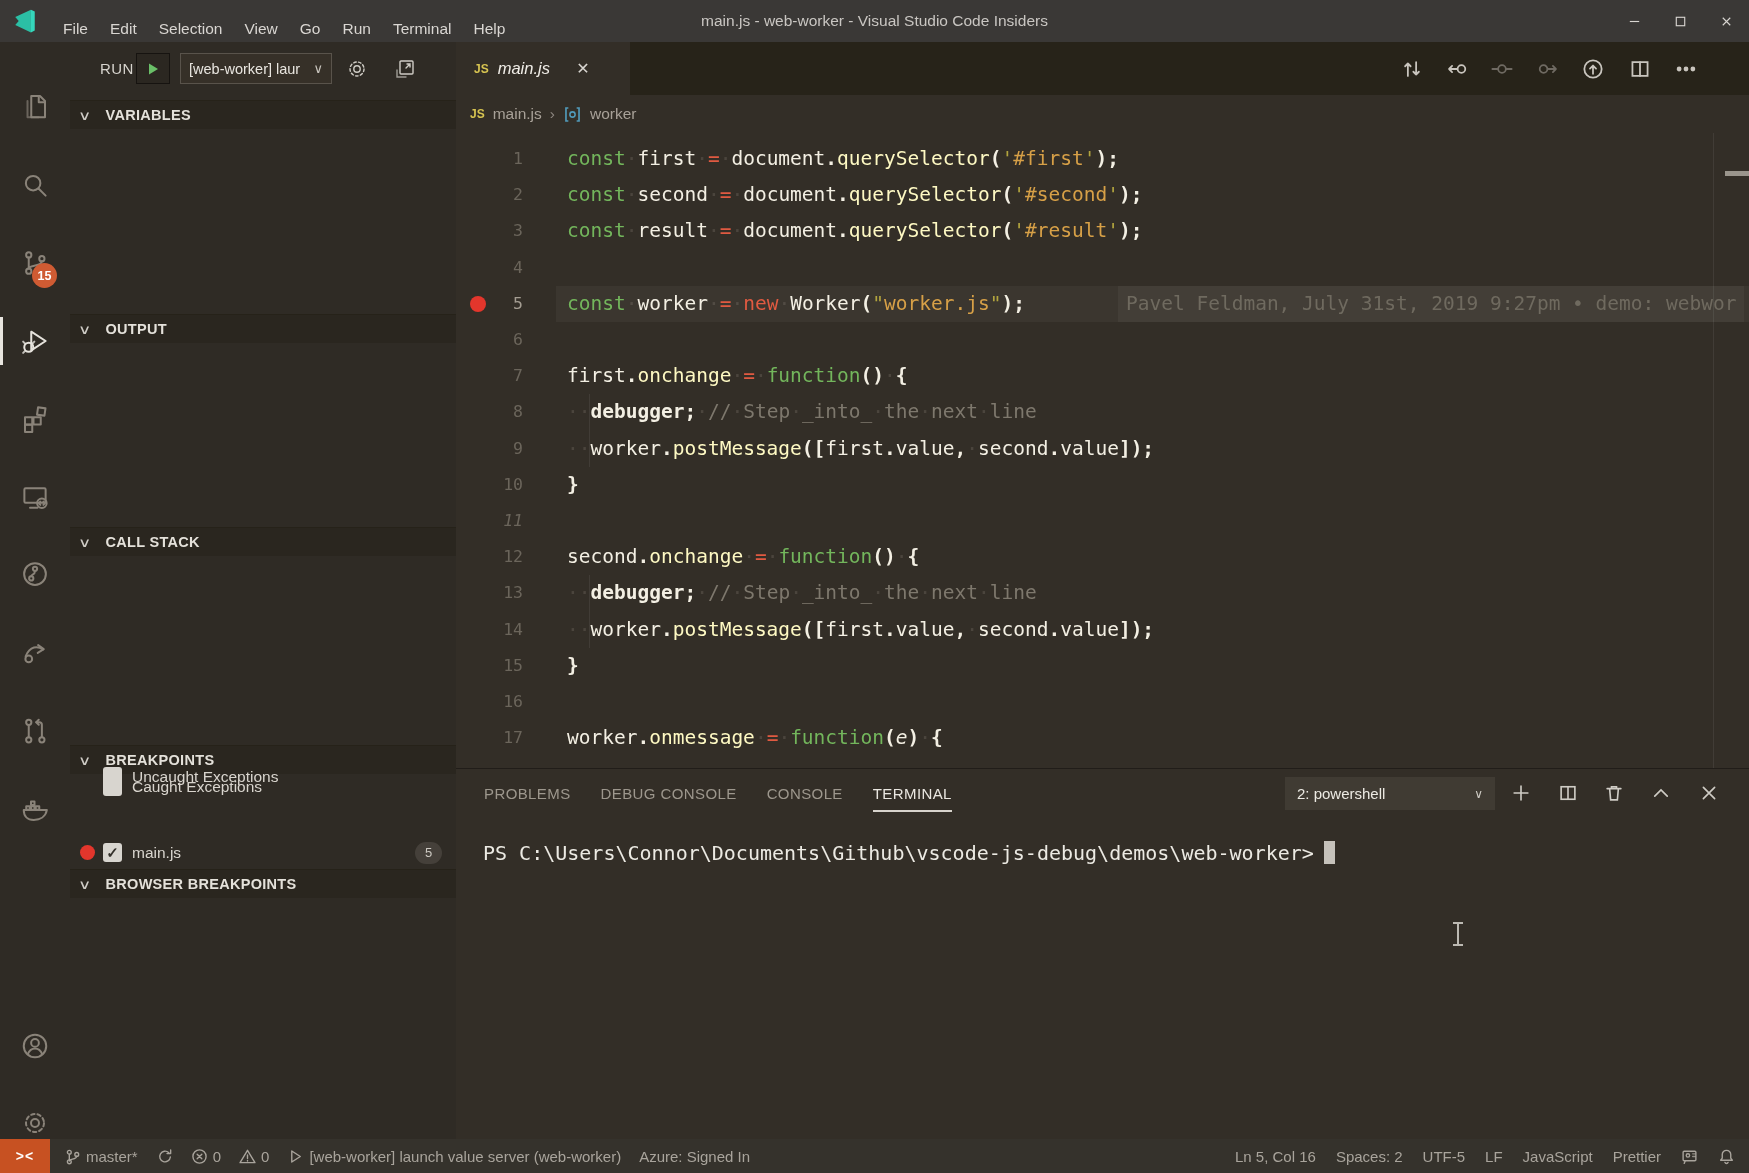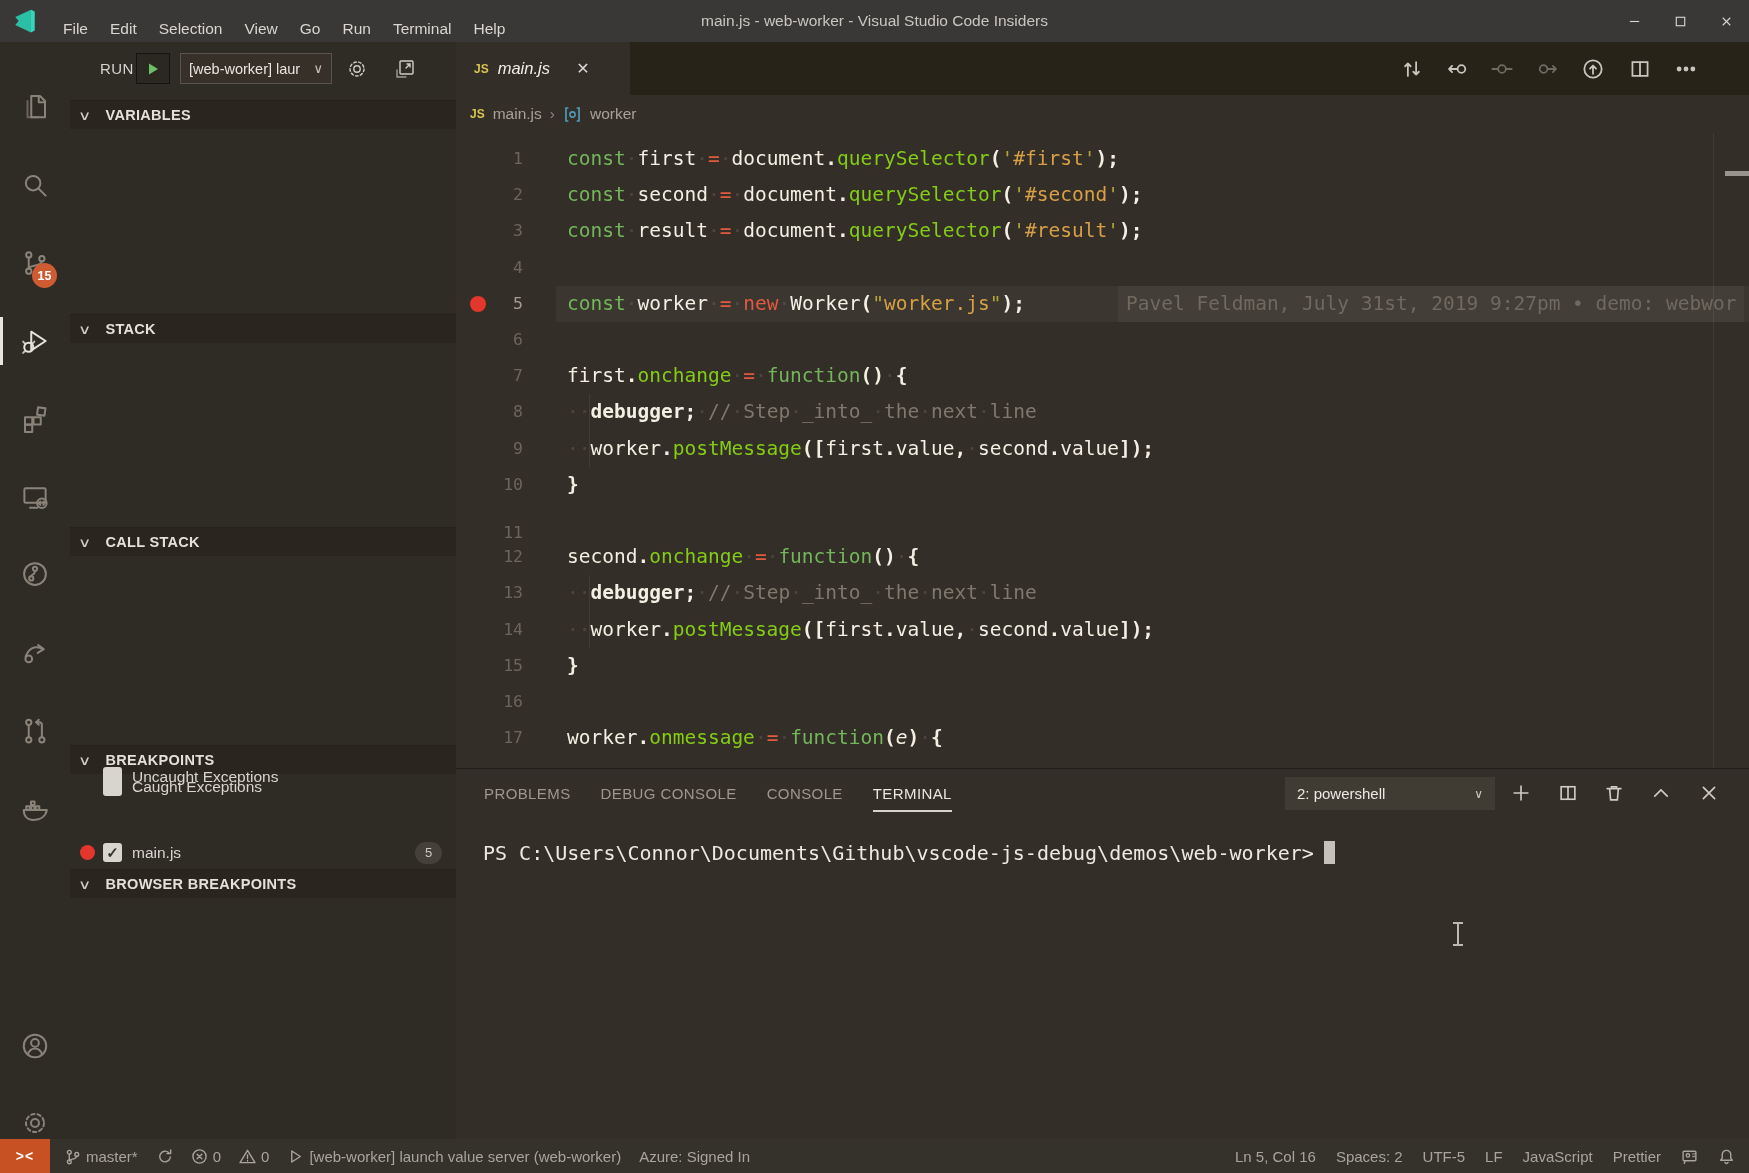--- a/index.html
+++ b/index.html
@@ -76,21 +76,21 @@
   #symbol-icon { margin-left:8px; width:19px; height:19px; }
   #code-lines { position:absolute; left:0; top:46px; right:0; bottom:0; }
   .code-row { position:absolute; left:0; right:0; height:36.2px; line-height:36.2px;
     font-family:"DejaVu Sans Mono", monospace; font-size:19.5px; white-space:pre; }
   .code-row .gutter { position:absolute; left:0; width:67px; text-align:right; color:#6b655b; font-size:16.5px; z-index:3; }
   .code-row.current .gutter { color:#a49d92; }
   .code-row .code { position:absolute; left:111px; z-index:2; }
   .code-row.current::before { content:""; position:absolute; left:100px; right:0; top:0; bottom:0; background:#3b362f; }
   .row-bp { position:absolute; left:14px; top:10px; width:16px; height:16px; border-radius:50%; background:#e3362c; z-index:3; }
   .blame { position:absolute; left:662px; z-index:2; color:#6f6a5f; background:rgba(255,255,255,0.045); padding:0 8px; }
-  .tok-k { color:#73b65c; } .tok-f { color:#84cc16; } .tok-v { color:#f3efe3; }
+  .tok-k { color:#73b65c; } .tok-f { color:#fef9c3; } .tok-v { color:#f3efe3; }
   .tok-o { color:#e05a41; } .tok-s { color:#d7a047; } .tok-q { color:#b2a43e; }
   .tok-c { color:#7e786d; } .tok-p { color:#f3efe3; font-weight:bold; }
   .tok-d { color:#f3efe3; font-weight:bold; } .tok-e { color:#f3efe3; font-style:italic; }
   .ws { color:rgba(205,195,180,0.16); }
   .indent-guide { position:absolute; left:133px; top:0; bottom:0; width:1px; background:rgba(255,255,255,0.07); z-index:1; }
   #editor-ruler { position:absolute; left:1257px; top:38px; bottom:0; width:1px; background:rgba(255,255,255,0.07); }
   #scroll-deco { position:absolute; left:1269px; top:76px; width:26px; height:5px; background:#9a958c; }
 
   
   #panel { position:absolute; left:456px; top:768px; right:0; height:371px; background:#332e27;
@@ -287,21 +287,21 @@
             <path d="M4 13v7h9" opacity=".7"></path>
           </svg>
       </div>
     </div>
   <div class="section-header" style="top: 58px;">
         <span class="section-chevron">∨</span>
         <span class="section-label">VARIABLES</span>
       </div>
       <div class="section-header" style="top: 272px;">
         <span class="section-chevron">∨</span>
-        <span class="section-label">STACK</span>
+        <span class="section-label">OUTPUT</span>
       </div>
       <div class="section-header" style="top: 485px;">
         <span class="section-chevron">∨</span>
         <span class="section-label">CALL STACK</span>
       </div>
       <div class="section-header" style="top: 703px;">
         <span class="section-chevron">∨</span>
         <span class="section-label">BREAKPOINTS</span>
       </div>
       <div class="bp-row" style="top: 728px;">
@@ -390,21 +390,21 @@
         <div class="code-row" style="top: 0px;"><span class="gutter">1</span><span class="code"><span class="tok-k">const</span><span class="ws">·</span><span class="tok-v">first</span><span class="ws">·</span><span class="tok-o">=</span><span class="ws">·</span><span class="tok-v">document</span><span class="tok-p">.</span><span class="tok-f">querySelector</span><span class="tok-p">(</span><span class="tok-q">'</span><span class="tok-s">#first</span><span class="tok-q">'</span><span class="tok-p">);</span></span></div>
         <div class="code-row" style="top: 36.2px;"><span class="gutter">2</span><span class="code"><span class="tok-k">const</span><span class="ws">·</span><span class="tok-v">second</span><span class="ws">·</span><span class="tok-o">=</span><span class="ws">·</span><span class="tok-v">document</span><span class="tok-p">.</span><span class="tok-f">querySelector</span><span class="tok-p">(</span><span class="tok-q">'</span><span class="tok-s">#second</span><span class="tok-q">'</span><span class="tok-p">);</span></span></div>
         <div class="code-row" style="top: 72.4px;"><span class="gutter">3</span><span class="code"><span class="tok-k">const</span><span class="ws">·</span><span class="tok-v">result</span><span class="ws">·</span><span class="tok-o">=</span><span class="ws">·</span><span class="tok-v">document</span><span class="tok-p">.</span><span class="tok-f">querySelector</span><span class="tok-p">(</span><span class="tok-q">'</span><span class="tok-s">#result</span><span class="tok-q">'</span><span class="tok-p">);</span></span></div>
         <div class="code-row" style="top: 108.6px;"><span class="gutter">4</span><span class="code"></span></div>
         <div class="code-row current" style="top: 144.8px;"><span class="row-bp"></span><span class="gutter">5</span><span class="code"><span class="tok-k">const</span><span class="ws">·</span><span class="tok-v">worker</span><span class="ws">·</span><span class="tok-o">=</span><span class="ws">·</span><span class="tok-o">new</span><span class="ws">·</span><span class="tok-v">Worker</span><span class="tok-p">(</span><span class="tok-q">"</span><span class="tok-s">worker.js</span><span class="tok-q">"</span><span class="tok-p">);</span></span><span class="blame">Pavel Feldman, July 31st, 2019 9:27pm • demo: webwor</span></div>
         <div class="code-row" style="top: 181px;"><span class="gutter">6</span><span class="code"></span></div>
         <div class="code-row" style="top: 217.2px;"><span class="gutter">7</span><span class="code"><span class="tok-v">first</span><span class="tok-p">.</span><span class="tok-f">onchange</span><span class="ws">·</span><span class="tok-o">=</span><span class="ws">·</span><span class="tok-k">function</span><span class="tok-p">()</span><span class="ws">·</span><span class="tok-p">{</span></span></div>
         <div class="code-row" style="top: 253.4px;"><span class="gutter">8</span><span class="indent-guide"></span><span class="code"><span class="ws">·</span><span class="ws">·</span><span class="tok-d">debugger</span><span class="tok-p">;</span><span class="ws">·</span><span class="tok-c">//<span class="ws">·</span>Step<span class="ws">·</span>_into_<span class="ws">·</span>the<span class="ws">·</span>next<span class="ws">·</span>line</span></span></div>
         <div class="code-row" style="top: 289.6px;"><span class="gutter">9</span><span class="indent-guide"></span><span class="code"><span class="ws">·</span><span class="ws">·</span><span class="tok-v">worker</span><span class="tok-p">.</span><span class="tok-f">postMessage</span><span class="tok-p">([</span><span class="tok-v">first</span><span class="tok-p">.</span><span class="tok-v">value</span><span class="tok-p">,</span><span class="ws">·</span><span class="tok-v">second</span><span class="tok-p">.</span><span class="tok-v">value</span><span class="tok-p">]);</span></span></div>
         <div class="code-row" style="top: 325.8px;"><span class="gutter">10</span><span class="code"><span class="tok-p">}</span></span></div>
-        <div class="code-row" style="top: 374px;"><span class="gutter">11</span><span class="code"></span></div>
+        <div class="code-row" style="top: 362px; font-style: italic;"><span class="gutter">11</span><span class="code"></span></div>
         <div class="code-row" style="top: 398.2px;"><span class="gutter">12</span><span class="code"><span class="tok-v">second</span><span class="tok-p">.</span><span class="tok-f">onchange</span><span class="ws">·</span><span class="tok-o">=</span><span class="ws">·</span><span class="tok-k">function</span><span class="tok-p">()</span><span class="ws">·</span><span class="tok-p">{</span></span></div>
         <div class="code-row" style="top: 434.4px;"><span class="gutter">13</span><span class="indent-guide"></span><span class="code"><span class="ws">·</span><span class="ws">·</span><span class="tok-d">debugger</span><span class="tok-p">;</span><span class="ws">·</span><span class="tok-c">//<span class="ws">·</span>Step<span class="ws">·</span>_into_<span class="ws">·</span>the<span class="ws">·</span>next<span class="ws">·</span>line</span></span></div>
         <div class="code-row" style="top: 470.6px;"><span class="gutter">14</span><span class="indent-guide"></span><span class="code"><span class="ws">·</span><span class="ws">·</span><span class="tok-v">worker</span><span class="tok-p">.</span><span class="tok-f">postMessage</span><span class="tok-p">([</span><span class="tok-v">first</span><span class="tok-p">.</span><span class="tok-v">value</span><span class="tok-p">,</span><span class="ws">·</span><span class="tok-v">second</span><span class="tok-p">.</span><span class="tok-v">value</span><span class="tok-p">]);</span></span></div>
         <div class="code-row" style="top: 506.8px;"><span class="gutter">15</span><span class="code"><span class="tok-p">}</span></span></div>
         <div class="code-row" style="top: 543px;"><span class="gutter">16</span><span class="code"></span></div>
         <div class="code-row" style="top: 579.2px;"><span class="gutter">17</span><span class="code"><span class="tok-v">worker</span><span class="tok-p">.</span><span class="tok-f">onmessage</span><span class="ws">·</span><span class="tok-o">=</span><span class="ws">·</span><span class="tok-k">function</span><span class="tok-p">(</span><span class="tok-e">e</span><span class="tok-p">)</span><span class="ws">·</span><span class="tok-p">{</span></span></div>
       </div>
     <div id="editor-ruler"></div>
     <div id="scroll-deco"></div>
   </div>

